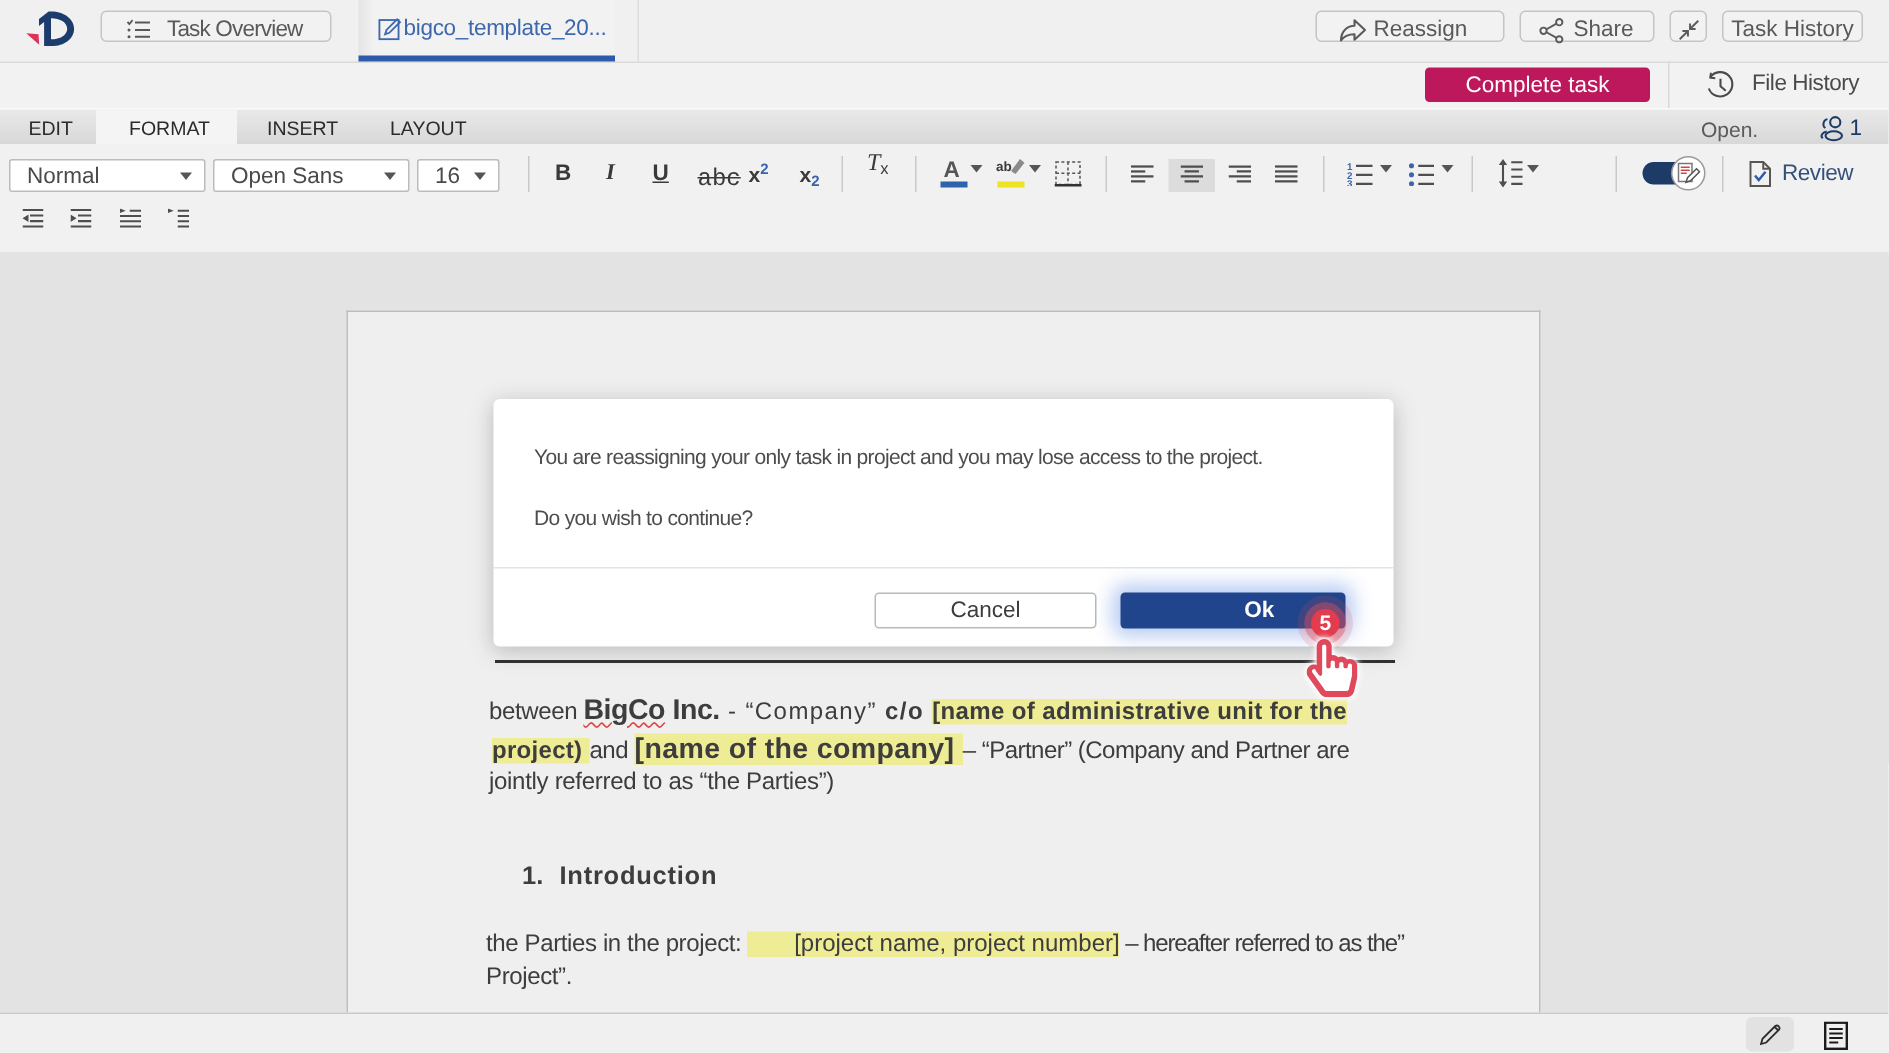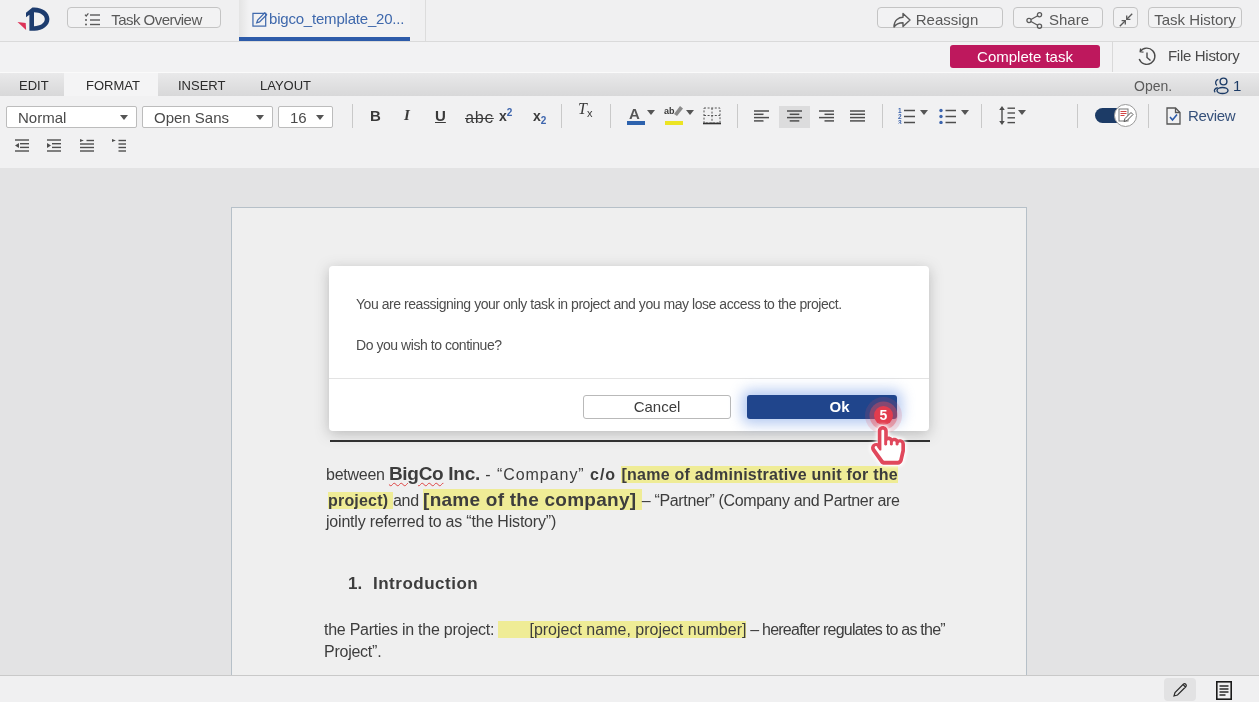--- a/index.html
+++ b/index.html
@@ -321,24 +321,24 @@
         <path d="M0 0 L3.8 1.5 L0 3 Z" fill="#4e4e4e"></path>
       </svg>
   </div>
 
   <div id="canvas">
     <div id="pagec"></div>
     <div id="doc">
       <div id="docline"></div>
       <div class="abs docl" style="left:326px;top:295px;">between <span class="big" style="text-decoration:underline;text-decoration-style:wavy;text-decoration-color:#d44;text-decoration-thickness:1.2px;text-underline-offset:2px;">BigCo</span><span class="big"> Inc.</span><span style="letter-spacing:.95px;"> - “Company” </span><b style="letter-spacing:.95px;">c/o </b><b class="hl" style="letter-spacing:.25px;">[name of administrative unit for the</b></div>
       <div class="abs docl" style="left:328px;top:321px;"><b class="hl" style="letter-spacing:.2px;">project)&nbsp;</b><span>and </span><span class="hl big" style="letter-spacing:.25px;">[name of the company]&nbsp;</span><span style="letter-spacing:-.35px;">– “Partner” (Company and Partner are</span></div>
-      <div class="abs docl" style="left:326px;top:345px;letter-spacing:-.2px;">jointly referred to as “the History”)</div>
+      <div class="abs docl" style="left:326px;top:345px;letter-spacing:-.2px;">jointly referred to as “the Parties”)</div>
       <div class="abs" style="left:348px;top:406px;font-size:17px;font-weight:bold;">1.</div>
         <div class="abs" style="left:373px;top:406px;font-size:17px;font-weight:bold;letter-spacing:.5px;">Introduction</div>
-      <div class="abs docl" style="left:324px;top:453px;">the Parties in the project: <span class="hl" style="letter-spacing:0px;padding-left:31px;">[project name, project number]</span><span style="letter-spacing:-.75px;"> – hereafter regulates to as the”</span></div>
+      <div class="abs docl" style="left:324px;top:453px;">the Parties in the project: <span class="hl" style="letter-spacing:0px;padding-left:31px;">[project name, project number]</span><span style="letter-spacing:-.75px;"> – hereafter referred to as the”</span></div>
       <div class="abs docl" style="left:324px;top:475px;">Project”.</div>
     </div>
     <div id="modal">
       <div class="t1">You are reassigning your only task in project and you may lose access to the project.</div>
       <div class="t2">Do you wish to continue?</div>
       <div class="div"></div>
       <div id="mcancel">Cancel</div>
       <div id="mok">Ok</div>
     </div>
     <div class="abs" style="left:874px;top:238px;width:19px;height:19px;border-radius:50%;background:#e23c4e;box-shadow:0 0 0 4.5px rgba(231,76,88,.42),0 0 0 9px rgba(231,76,88,.16);color:#fff;font-size:14px;font-weight:bold;text-align:center;line-height:19px;">5</div>

